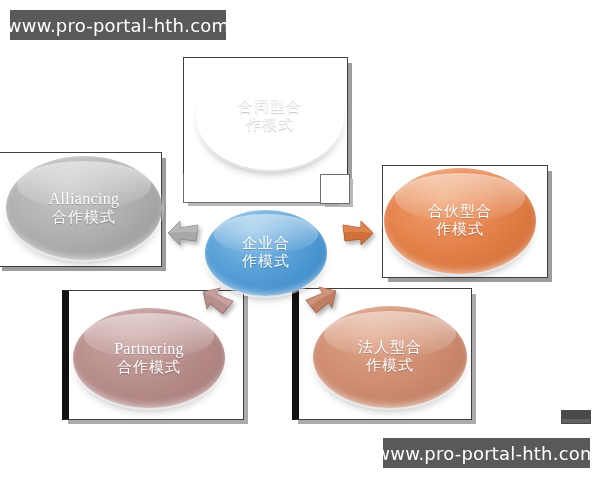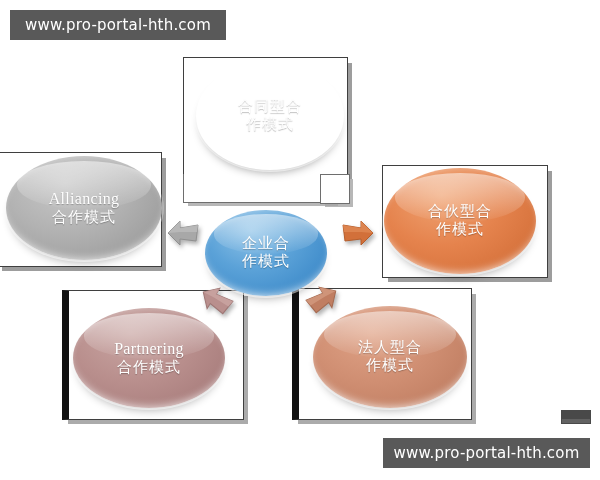--- a/index.html
+++ b/index.html
@@ -17,21 +17,21 @@
     background: #ffffff;
     overflow: hidden;
   }
 
   
   .watermark {
     position: absolute;
     background: #595959;
     color: #ffffff;
     font-family: "DejaVu Sans", sans-serif;
-    font-size: 15px;
+    font-size: 18px;
     letter-spacing: 0.2px;
     display: flex;
     align-items: center;
     justify-content: center;
     white-space: nowrap;
   }
   #wm-top   { left: 10px;  top: 10px;  width: 216px; height: 30px; }
   #wm-bottom{ left: 383px; top: 438px; width: 207px; height: 30px; }
   #wm-small {
     position: absolute;

